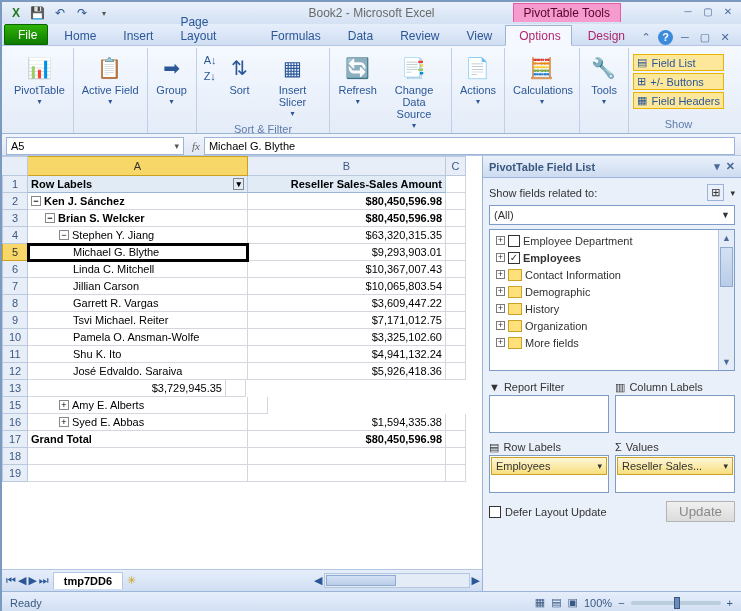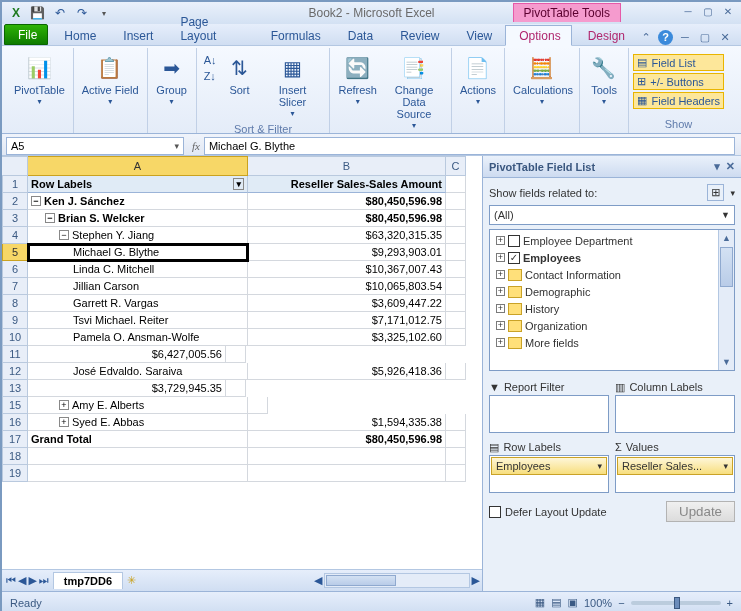--- a/index.html
+++ b/index.html
@@ -352,21 +352,25 @@
           <div class="rh">10</div>
           <div class="cell cA">
             <span style="display:inline-block;width:42px"></span>
             <span>Pamela O. Ansman-Wolfe</span>
           </div>
           <div class="cell cB">$3,325,102.60</div>
           <div class="cell cC"></div>
         </div>
         <div class="srow">
           <div class="rh">11</div>
-          <div class="cell cB">$6,427,005.56</div>
+          <div class="cell cA">
+            <span style="display:inline-block;width:42px"></span>
+            <span>Shu K. Ito</span>
+          </div>
+          <div class="cell cB">$4,941,132.24</div>
           <div class="cell cC"></div>
         </div>
         <div class="srow">
           <div class="rh">12</div>
           <div class="cell cA">
             <span style="display:inline-block;width:42px"></span>
             <span>José Edvaldo. Saraiva</span>
           </div>
           <div class="cell cB">$5,926,418.36</div>
           <div class="cell cC"></div>

